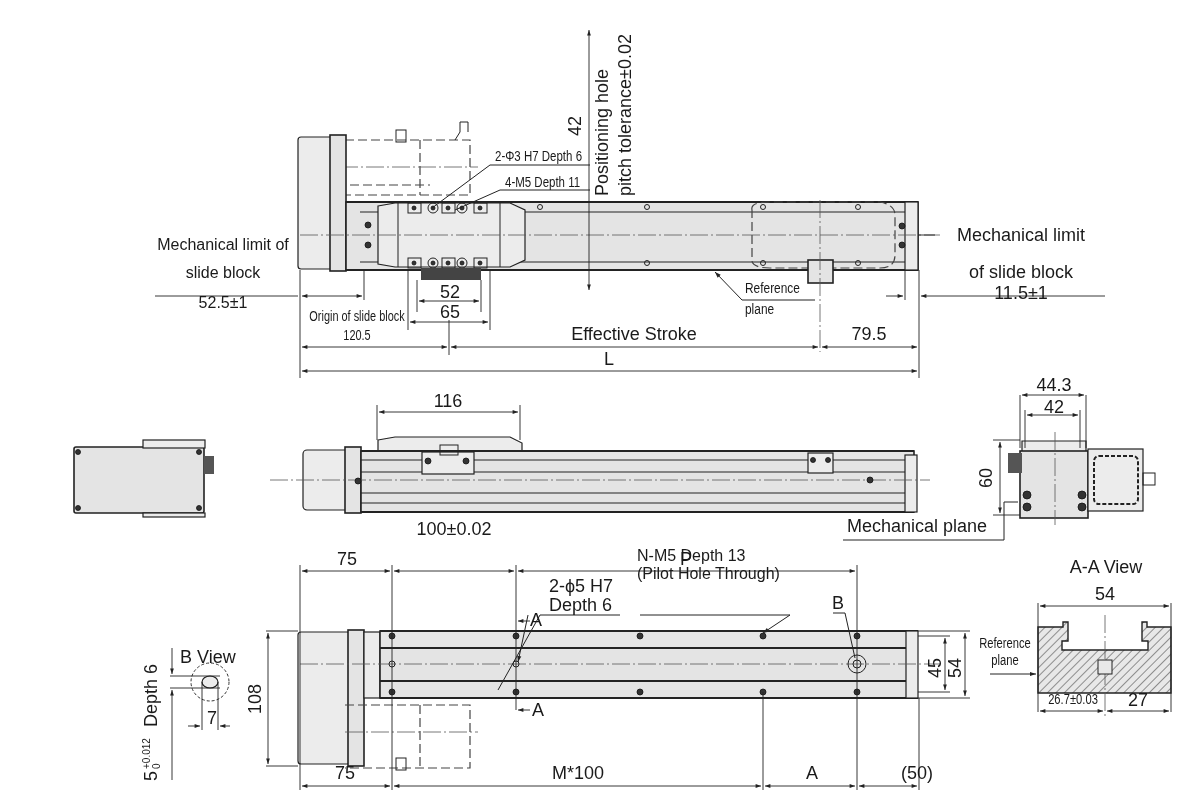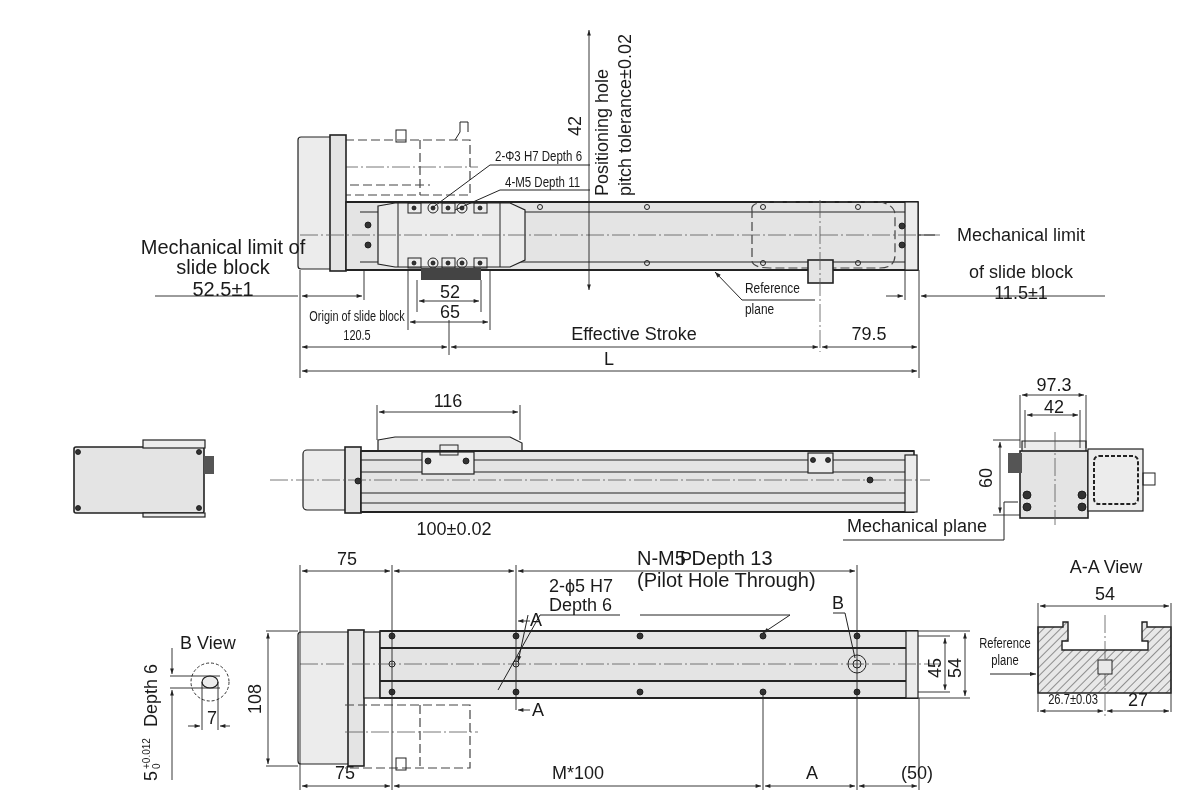--- a/index.html
+++ b/index.html
@@ -9,21 +9,21 @@
   .partl{fill:#ececec;stroke:#222;stroke-width:1.2;}
   .thick{fill:none;stroke:#222;stroke-width:2.2;}
   .ln{fill:none;stroke:#222;stroke-width:1;}
   .dim{fill:none;stroke:#222;stroke-width:0.9;}
   .dash{fill:none;stroke:#444;stroke-width:1.2;stroke-dasharray:9 4;}
   .center{fill:none;stroke:#555;stroke-width:0.8;stroke-dasharray:18 3 2 3;}
   .hole{fill:#333;stroke:#111;stroke-width:0.8;}
   .hatch{fill:url(#hatch);stroke:#222;stroke-width:1.4;}
   .lbl{position:absolute;white-space:nowrap;line-height:1;}
   .big{font-size:18px;}
-  .med{font-size:20px;}
+  .med{font-size:16px;}
   .sm{font-size:14px;transform:scaleX(0.82);transform-origin:left center;}
   .smc{font-size:14px;}
   .ctr{transform:translateX(-50%);text-align:center;}
   .rot{transform-origin:left top;transform:rotate(-90deg);}
 </style>
 </head>
 <body>
 
 <svg width="1199" height="801" viewBox="0 0 1199 801">
   <defs>
@@ -250,22 +250,22 @@
     <path class="dim" d="M1038,603 V712 M1171,603 V712"></path>
     <path class="dim" d="M1040,606 H1169" marker-start="url(#ar)" marker-end="url(#ar)"></path>
     <path class="dim" d="M1040,711 H1103" marker-start="url(#ar)" marker-end="url(#ar)"></path>
     <path class="dim" d="M1107,711 H1169" marker-start="url(#ar)" marker-end="url(#ar)"></path>
     <path class="ln" d="M990,674 H1036" marker-end="url(#ar)"></path>
   </g>
 </svg>
 
 <div class="lbl med ctr" style="left:223px;top:237px;">
   <div>Mechanical limit of</div>
-  <div style="margin-top:0">slide block</div>
-  <div style="margin-top:2px">52.5±1</div>
+  <div style="margin-top:12px">slide block</div>
+  <div style="margin-top:14px">52.5±1</div>
 </div>
 <div class="lbl big ctr" style="left:1021px;top:226px;">
   <div>Mechanical limit</div>
   <div style="margin-top:19px">of slide block</div>
   <div style="margin-top:3px">11.5±1</div>
 </div>
 <div class="lbl big rot" style="left:566px;top:136px;">42</div>
 <div class="lbl big rot" style="left:593px;top:196px;">Positioning hole</div>
 <div class="lbl big rot" style="left:616px;top:196px;">pitch tolerance±0.02</div>
 <div class="lbl sm" style="left:495px;top:149px;">2-Φ3 H7 Depth 6</div>
@@ -279,21 +279,21 @@
 <div class="lbl big ctr" style="left:634px;top:325px;">Effective Stroke</div>
 <div class="lbl big ctr" style="left:869px;top:325px;">79.5</div>
 <div class="lbl big ctr" style="left:609px;top:350px;">L</div>
 <div class="lbl smc" style="left:745px;top:281px;transform:scaleX(0.85);transform-origin:left;">
   <div>Reference</div>
   <div style="margin-top:7px">plane</div>
 </div>
 
 <div class="lbl big ctr" style="left:448px;top:392px;">116</div>
 
-<div class="lbl big ctr" style="left:1054px;top:376px;">97.3</div>
+<div class="lbl big ctr" style="left:1054px;top:376px;">44.3</div>
 <div class="lbl big ctr" style="left:1054px;top:398px;">42</div>
 <div class="lbl big rot" style="left:977px;top:488px;">60</div>
 <div class="lbl big" style="left:847px;top:517px;">Mechanical plane</div>
 
 <div class="lbl big ctr" style="left:347px;top:550px;">75</div>
 <div class="lbl big ctr" style="left:454px;top:520px;">100±0.02</div>
 <div class="lbl big ctr" style="left:686px;top:550px;">P</div>
 <div class="lbl big" style="left:549px;top:577px;">
   <div>2-ϕ5 H7</div>
   <div style="margin-top:1px">Depth 6</div>
@@ -306,21 +306,21 @@
 <div class="lbl big" style="left:530px;top:611px;">A</div>
 <div class="lbl big" style="left:532px;top:701px;">A</div>
 <div class="lbl big rot" style="left:246px;top:714px;">108</div>
 <div class="lbl big rot" style="left:926px;top:678px;">45</div>
 <div class="lbl big rot" style="left:946px;top:678px;">54</div>
 <div class="lbl big ctr" style="left:345px;top:764px;">75</div>
 <div class="lbl big ctr" style="left:578px;top:764px;">M*100</div>
 <div class="lbl big ctr" style="left:812px;top:764px;">A</div>
 <div class="lbl big ctr" style="left:889px;top:764px;margin-left:28px;">(50)</div>
 
-<div class="lbl big" style="left:180px;top:634px;">B View</div>
+<div class="lbl big" style="left:180px;top:648px;">B View</div>
 <div class="lbl big ctr" style="left:212px;top:709px;">7</div>
 <div class="lbl big rot" style="left:142px;top:727px;">Depth 6</div>
 <div class="lbl big rot" style="left:142px;top:781px;">5</div>
 <div class="lbl rot" style="left:142px;top:769px;font-size:10px;">+0.012</div>
 <div class="lbl rot" style="left:152px;top:769px;font-size:10px;">0</div>
 
 <div class="lbl big ctr" style="left:1106px;top:558px;text-align:right;">A-A View</div>
 <div class="lbl big ctr" style="left:1105px;top:585px;">54</div>
 <div class="lbl smc ctr" style="left:1073px;top:692px;transform:translateX(-50%) scaleX(0.8);">26.7±0.03</div>
 <div class="lbl big ctr" style="left:1138px;top:691px;">27</div>

